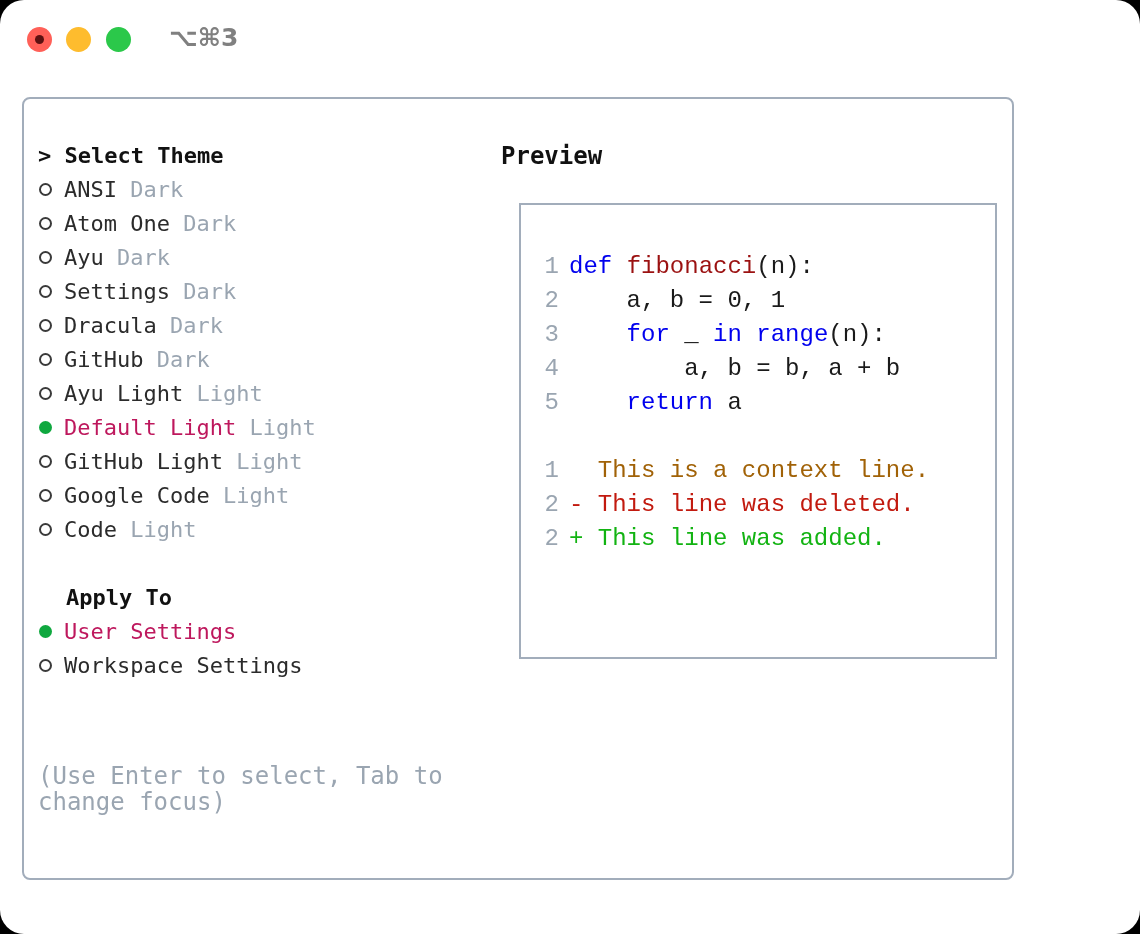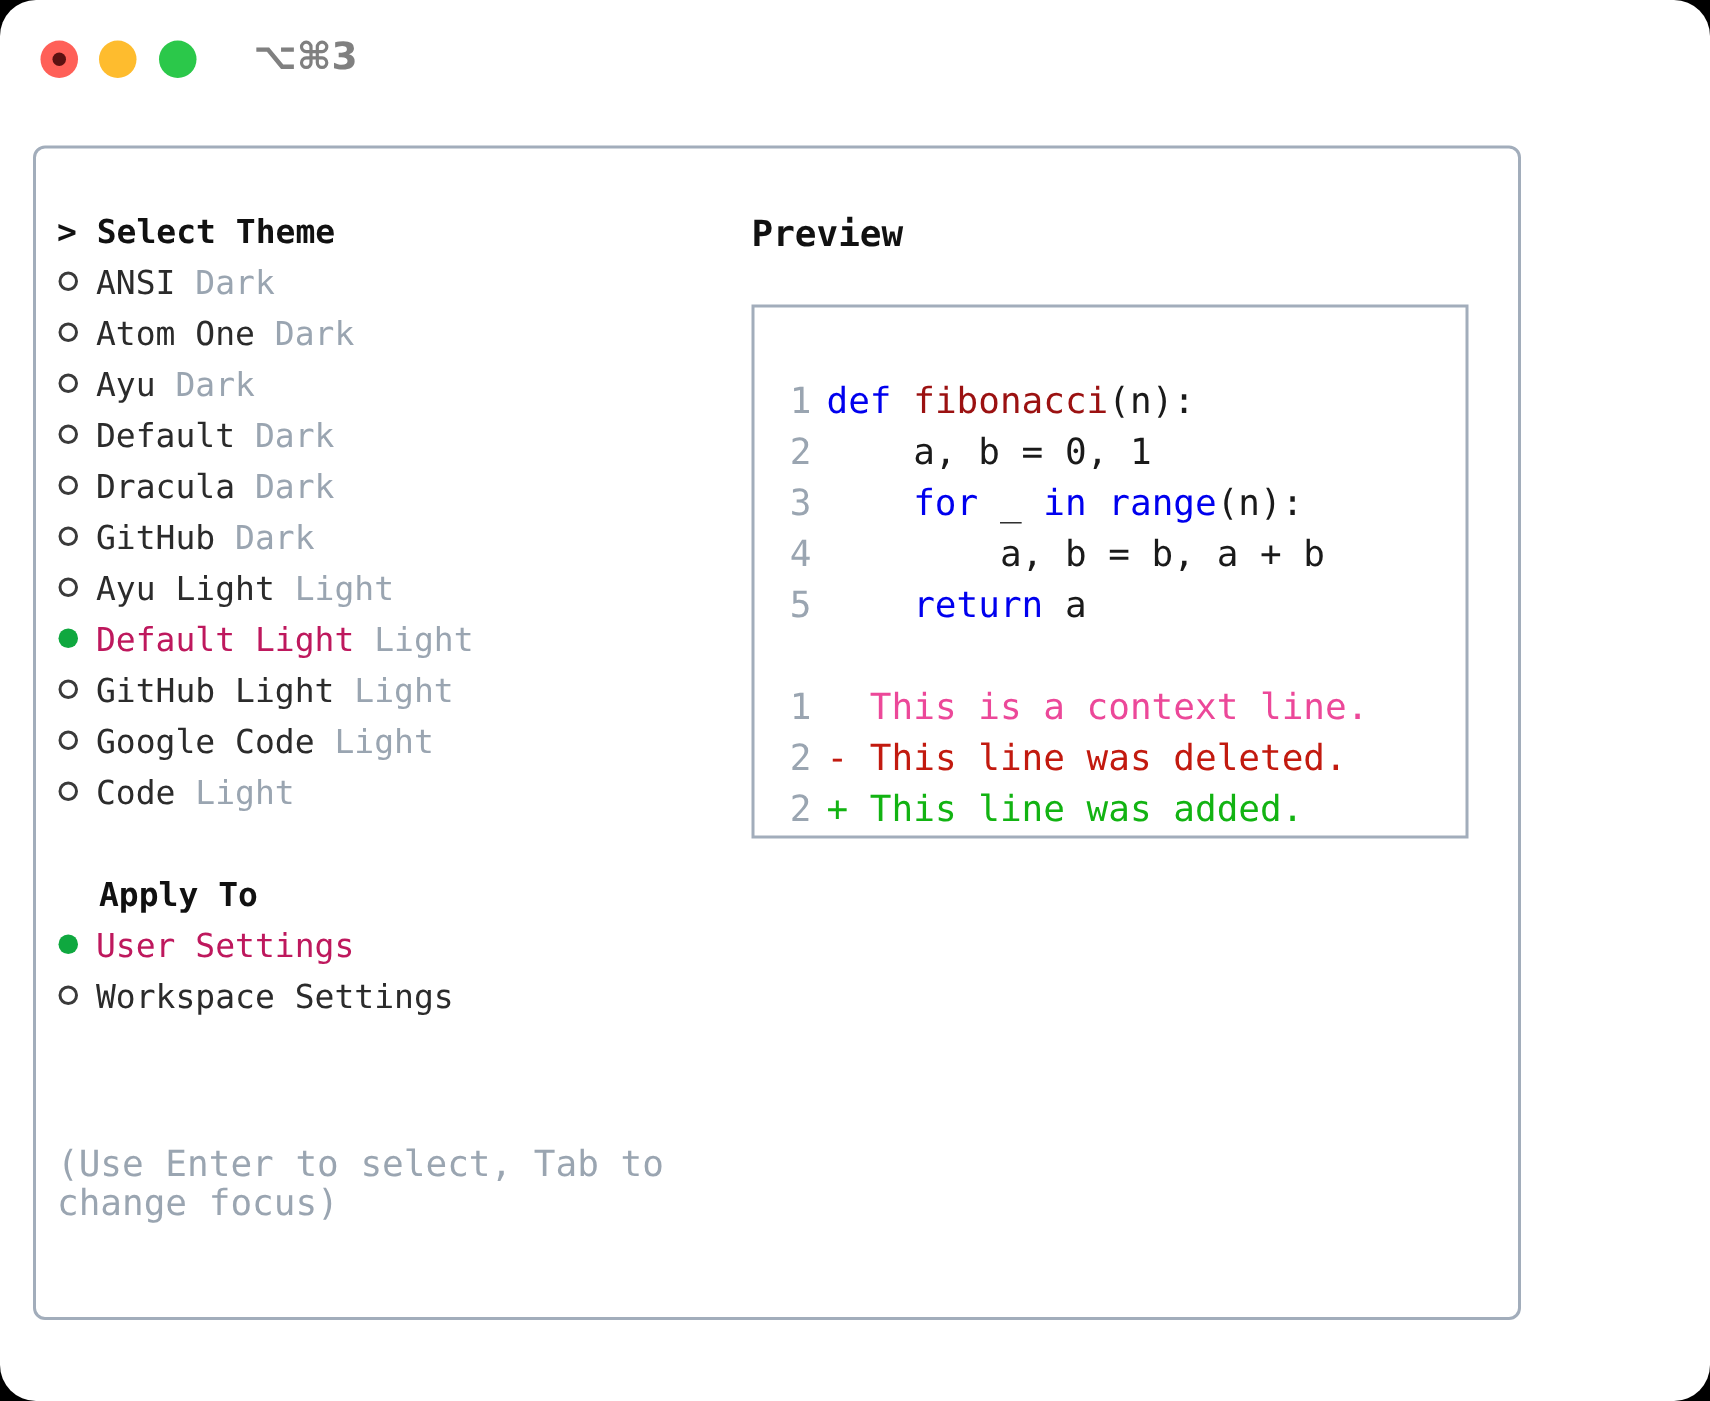--- a/index.html
+++ b/index.html
@@ -151,27 +151,28 @@
   #preview-title {
     font-size: 24px;
     font-weight: 700;
     color: #111111;
     line-height: 34px;
     white-space: pre;
   }
 
   #preview-box {
     position: absolute;
-    left: 477px;
+    left: 495px;
     top: 104px;
     width: 478px;
-    height: 356px;
+    height: 456px;
     border: 2px solid #a2adbb;
     box-sizing: border-box;
     background: #ffffff;
+    font-family: Liberation Mono, monospace;
   }
 
   #code {
     position: absolute;
     left: 14px;
     top: 45px;
     font-size: 24px;
     line-height: 34px;
     white-space: pre;
   }
@@ -182,21 +183,21 @@
     display: inline-block;
     width: 24px;
     text-align: right;
     margin-right: 10px;
   }
   .kw   { color: #0000ee; }
   .fn   { color: #9b1111; }
   .plain{ color: #1a1a1a; }
   .gap  { height: 34px; }
 
-  .d-ctx { color: #ec4899; }
+  .d-ctx { color: #a16207; }
   .d-del { color: #c21a0f; }
   .d-add { color: #12b312; }
 </style>
 </head>
 <body>
 
 <div id="window">
 
   <div id="titlebar">
     <div class="tl-dot tl-close"></div>
@@ -206,21 +207,21 @@
   </div>
 
   <div id="panel">
 
     <div id="theme-col">
       <div class="row heading"><span>&gt; </span><span>Select Theme</span></div>
       <div id="theme-list">
           <div class="row"><span class="radio-off"></span><span class="name">ANSI</span><span> </span><span class="mode">Dark</span></div>
           <div class="row"><span class="radio-off"></span><span class="name">Atom One</span><span> </span><span class="mode">Dark</span></div>
           <div class="row"><span class="radio-off"></span><span class="name">Ayu</span><span> </span><span class="mode">Dark</span></div>
-          <div class="row"><span class="radio-off"></span><span class="name">Default</span><span> </span><span class="mode">Dark</span></div>
+          <div class="row"><span class="radio-off"></span><span class="name">Settings</span><span> </span><span class="mode">Dark</span></div>
           <div class="row"><span class="radio-off"></span><span class="name">Dracula</span><span> </span><span class="mode">Dark</span></div>
           <div class="row"><span class="radio-off"></span><span class="name">GitHub</span><span> </span><span class="mode">Dark</span></div>
           <div class="row"><span class="radio-off"></span><span class="name">Ayu Light</span><span> </span><span class="mode">Light</span></div>
           <div class="row"><span class="radio-on"></span><span class="name sel">Default Light</span><span> </span><span class="mode">Light</span></div>
           <div class="row"><span class="radio-off"></span><span class="name">GitHub Light</span><span> </span><span class="mode">Light</span></div>
           <div class="row"><span class="radio-off"></span><span class="name">Google Code</span><span> </span><span class="mode">Light</span></div>
           <div class="row"><span class="radio-off"></span><span class="name">Code</span><span> </span><span class="mode">Light</span></div>
         </div>
 
       <div class="spacer"></div>

